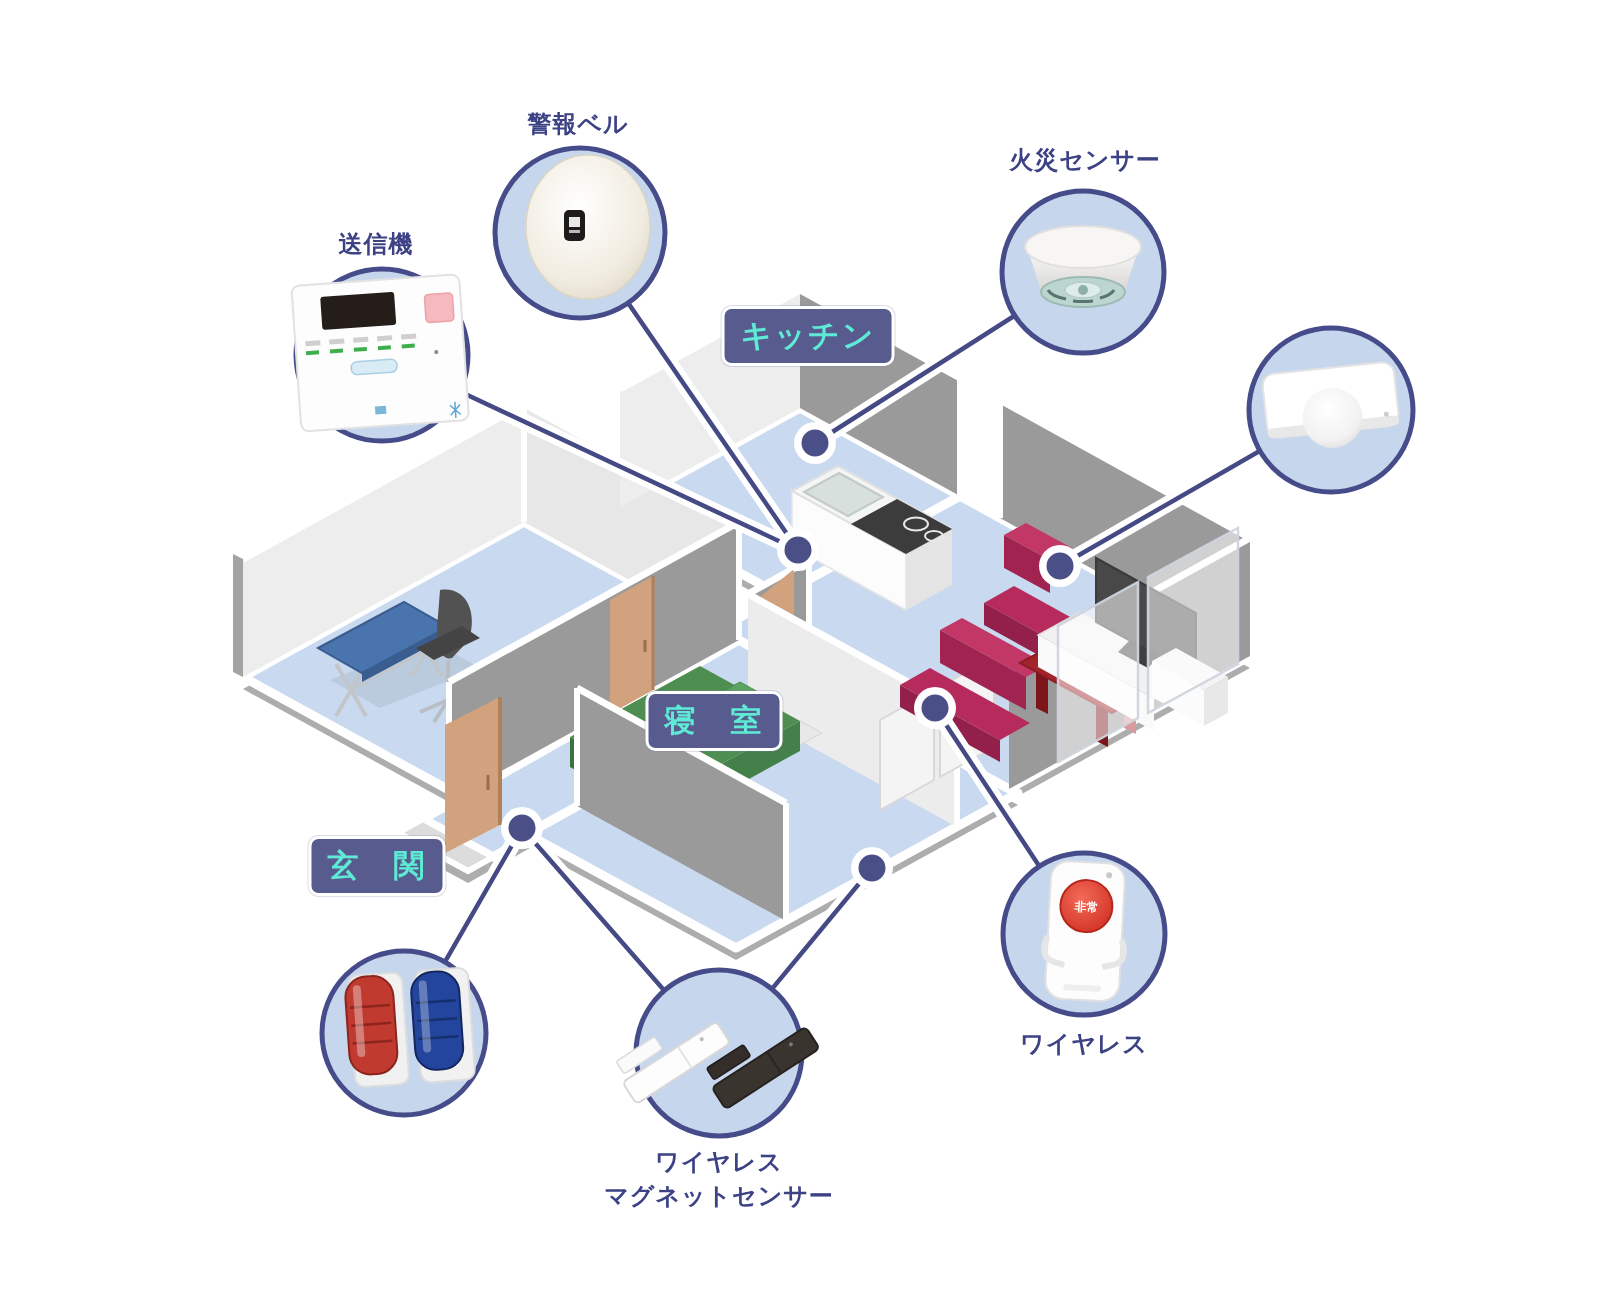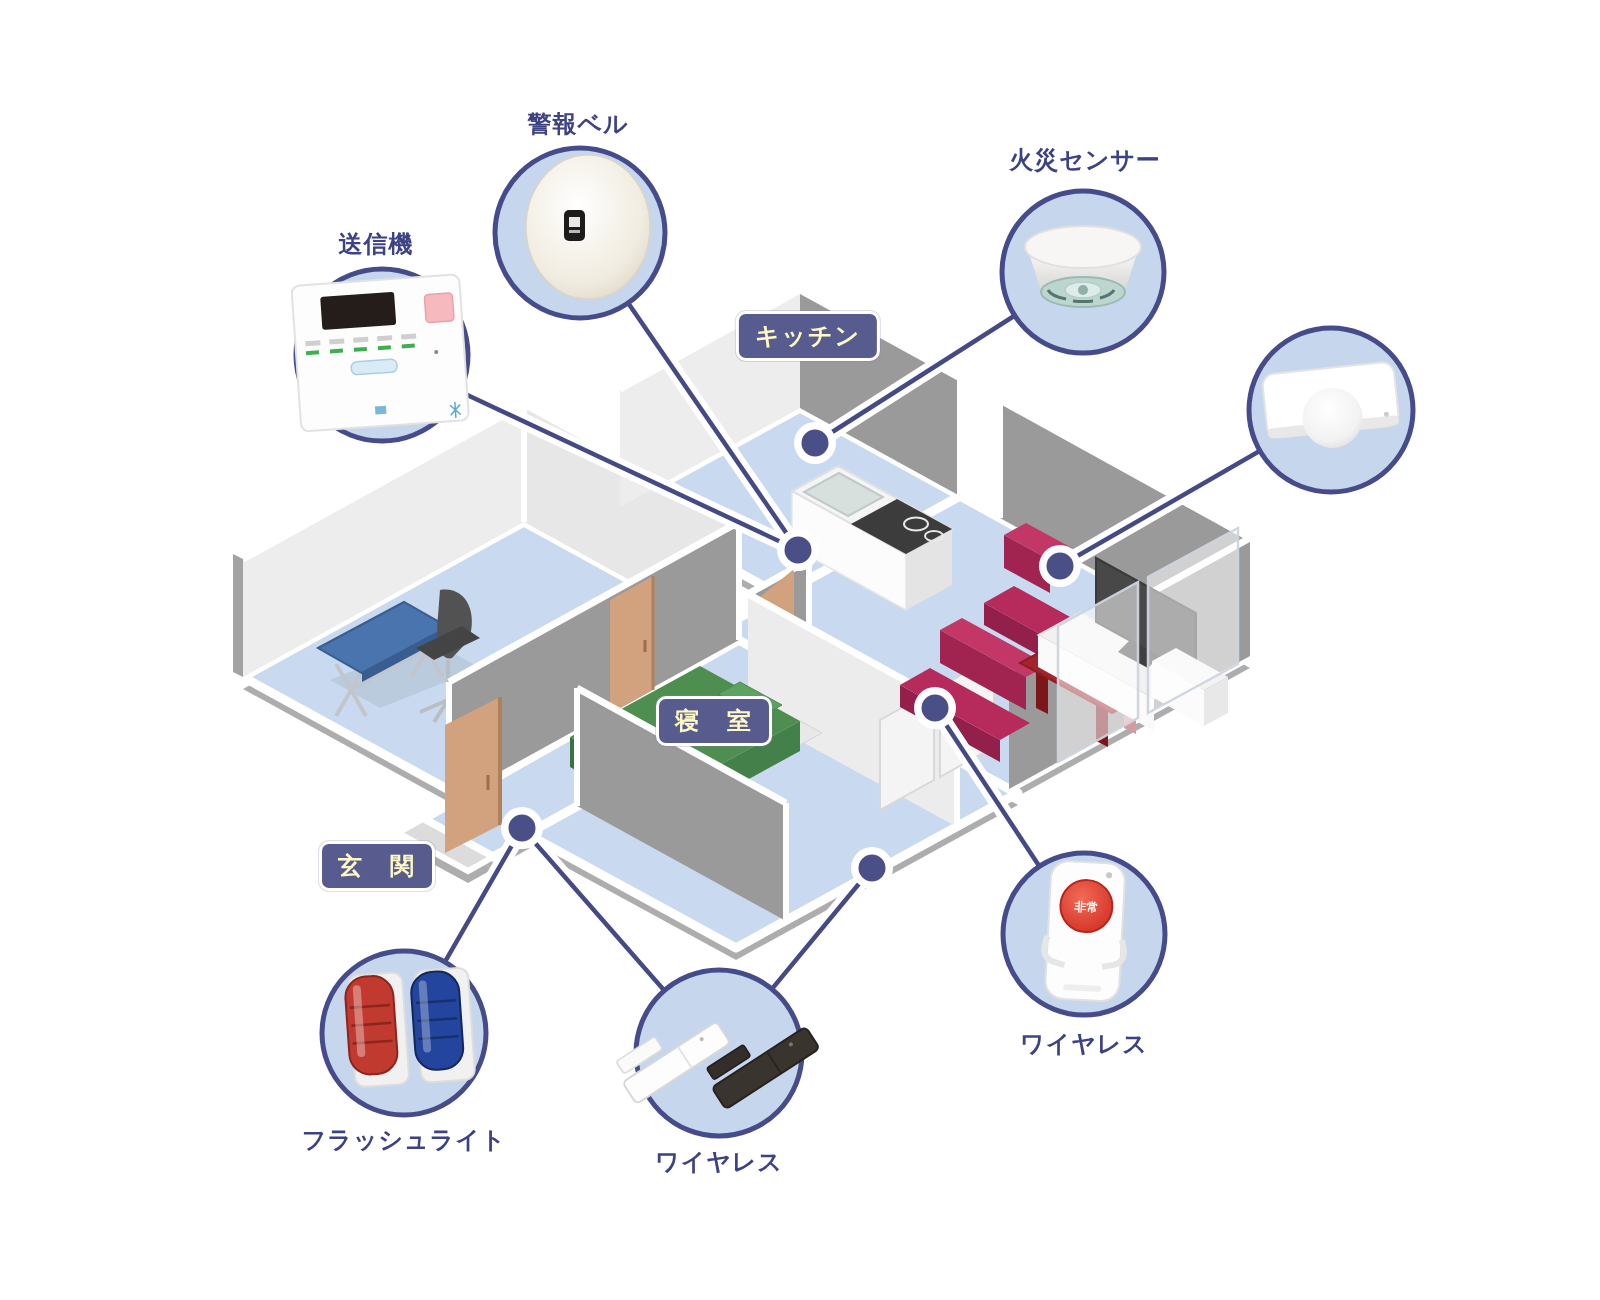--- a/index.html
+++ b/index.html
@@ -7,22 +7,22 @@
     position:relative;width:1600px;height:1300px;overflow:hidden;background:#ffffff;
     font-family:"Liberation Sans","DejaVu Sans",sans-serif;
   }
   .stage svg{position:absolute;left:0;top:0;}
   .dlabel{
     position:absolute;transform:translateX(-50%);
     font-weight:bold;font-size:24px;color:#3d4284;white-space:nowrap;letter-spacing:1px;
   }
   .rlabel{
     position:absolute;transform:translate(-50%,-50%);
-    background:#575b8e;color:#fef9c3;border:3px solid #ffffff;border-radius:10px;
-    font-weight:bold;font-size:24px;letter-spacing:2px;padding:6px 16px;white-space:nowrap;
+    background:#575b8e;color:#5eead4;border:3px solid #ffffff;border-radius:10px;
+    font-weight:bold;font-size:31px;letter-spacing:2px;padding:6px 16px;white-space:nowrap;
     box-shadow:0 0 0 1px rgba(120,125,170,.25);
   }
 </style>
 </head>
 <body>
 
 <div class="stage">
 
 <svg width="1600" height="1300" viewBox="0 0 1600 1300">
   <defs>
@@ -375,20 +375,20 @@
       <circle cx="1106" cy="874" r="3" fill="#c9c9c9"></circle>
       <circle cx="1085" cy="906" r="26" fill="url(#gRedBtn)" stroke="#b5271d" stroke-width="2"></circle>
       <text x="1085" y="911" text-anchor="middle" font-size="12" font-weight="bold" fill="#ffffff">非常</text>
     </g>
   </g>
 </svg>
 
   <div class="dlabel" style="left:578px;top:108px">警報ベル</div>
   <div class="dlabel" style="left:376px;top:228px">送信機</div>
   <div class="dlabel" style="left:1085px;top:144px">火災センサー</div>
-  <div class="dlabel" style="left:404px;top:1124px">フラッシュライト</div>
   <div class="dlabel" style="left:719px;top:1146px">ワイヤレス</div>
+  <div class="dlabel" style="left:719px;top:1180px">マグネットセンサー</div>
   <div class="dlabel" style="left:1084px;top:1028px">ワイヤレス</div>
 
   <div class="rlabel" style="left:808px;top:336px">キッチン</div>
   <div class="rlabel" style="left:714px;top:721px">寝　室</div>
   <div class="rlabel" style="left:377px;top:866px">玄　関</div>
 </div>
 
 </body></html>

